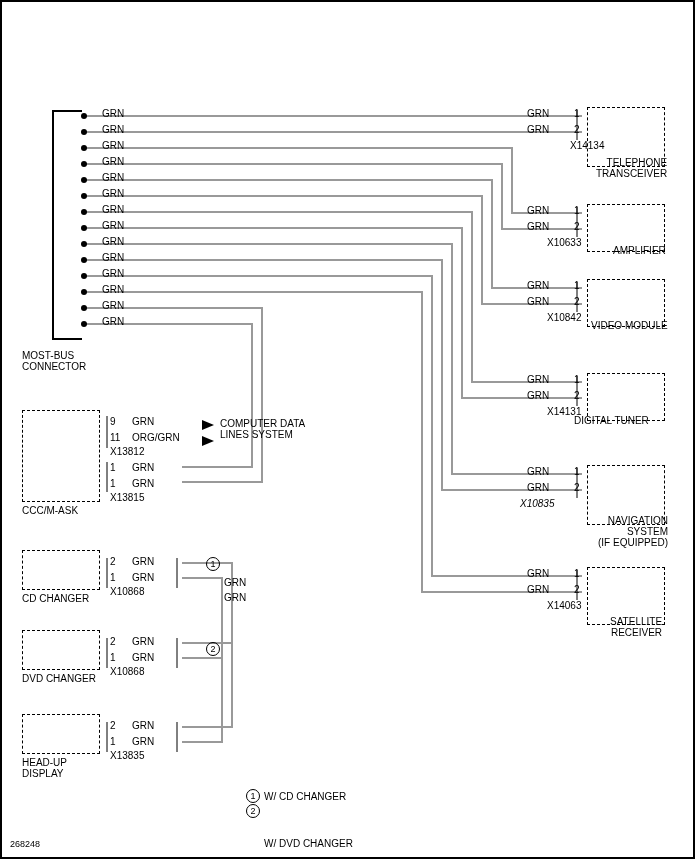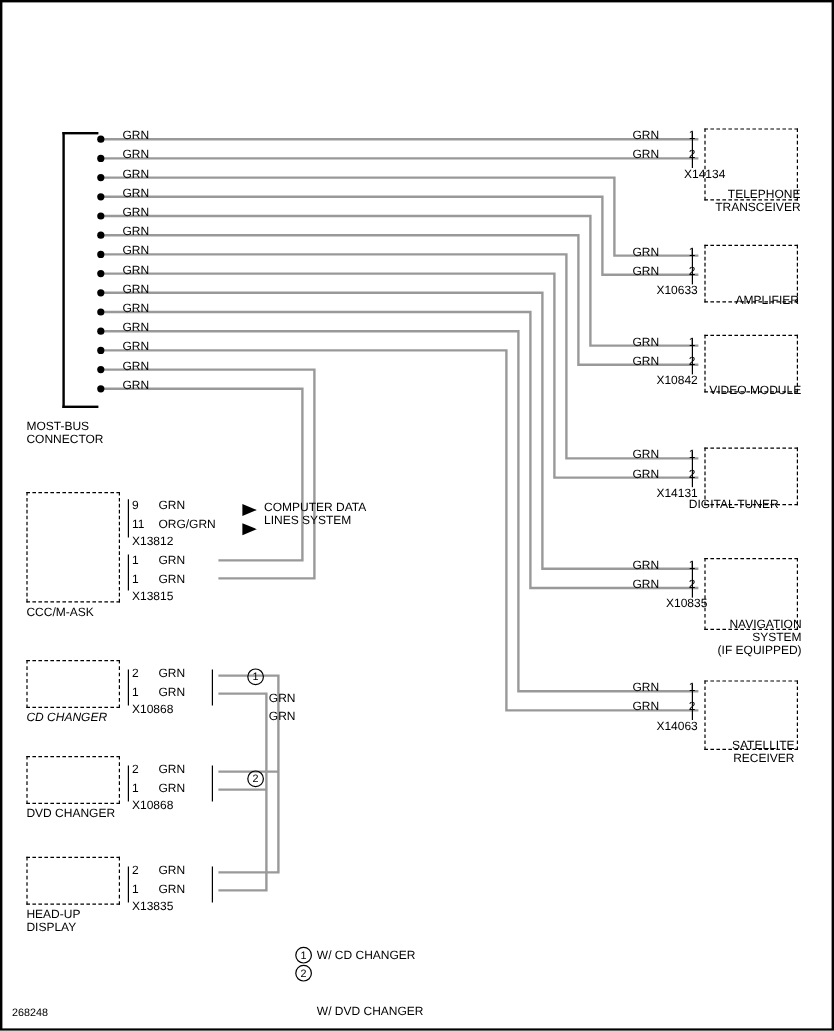--- a/index.html
+++ b/index.html
@@ -172,21 +172,21 @@
   <div class="label" style="left:525px; top:388px;">GRN</div>
   <div class="label" style="left:572px; top:388px;">2</div>
   <div class="label" style="left:545px; top:404px;">X14131</div>
   <div class="label" style="left:572px; top:413px;">DIGITAL TUNER</div>
 
   <div class="box-dashed" style="left:585px; top:463px; width:78px; height:60px;"></div>
   <div class="label" style="left:525px; top:464px;">GRN</div>
   <div class="label" style="left:572px; top:464px;">1</div>
   <div class="label" style="left:525px; top:480px;">GRN</div>
   <div class="label" style="left:572px; top:480px;">2</div>
-  <div class="label" style="left:553px; top:496px;">X10835</div>
+  <div class="label" style="left:518px; top:496px;font-style:italic;">X10835</div>
   <div class="label" style="left:596px; top:513px; white-space:pre; text-align:right;">NAVIGATION
 SYSTEM
 (IF EQUIPPED)</div>
 
   <div class="box-dashed" style="left:585px; top:565px; width:78px; height:58px;"></div>
   <div class="label" style="left:525px; top:566px;">GRN</div>
   <div class="label" style="left:572px; top:566px;">1</div>
   <div class="label" style="left:525px; top:582px;">GRN</div>
   <div class="label" style="left:572px; top:582px;">2</div>
   <div class="label" style="left:545px; top:598px;">X14063</div>
@@ -204,21 +204,21 @@
   <div class="label" style="left:218px; top:416px; white-space:pre;">COMPUTER DATA
 LINES SYSTEM</div>
 
   <div class="label" style="left:108px; top:460px;">1</div>
   <div class="label" style="left:130px; top:460px;">GRN</div>
   <div class="label" style="left:108px; top:476px;">1</div>
   <div class="label" style="left:130px; top:476px;">GRN</div>
   <div class="label" style="left:108px; top:490px;">X13815</div>
 
   <div class="box-dashed" style="left:20px; top:548px; width:78px; height:40px;"></div>
-  <div class="label" style="left:20px; top:591px;font-style:italic;">CD CHANGER</div>
+  <div class="label" style="left:20px; top:591px;">CD CHANGER</div>
   <div class="label" style="left:108px; top:554px;">2</div>
   <div class="label" style="left:130px; top:554px;">GRN</div>
   <div class="label" style="left:108px; top:570px;">1</div>
   <div class="label" style="left:130px; top:570px;">GRN</div>
   <div class="label" style="left:108px; top:584px;">X10868</div>
 
   <div class="box-dashed" style="left:20px; top:628px; width:78px; height:40px;"></div>
   <div class="label" style="left:20px; top:671px;">DVD CHANGER</div>
   <div class="label" style="left:108px; top:634px;">2</div>
   <div class="label" style="left:130px; top:634px;">GRN</div>

